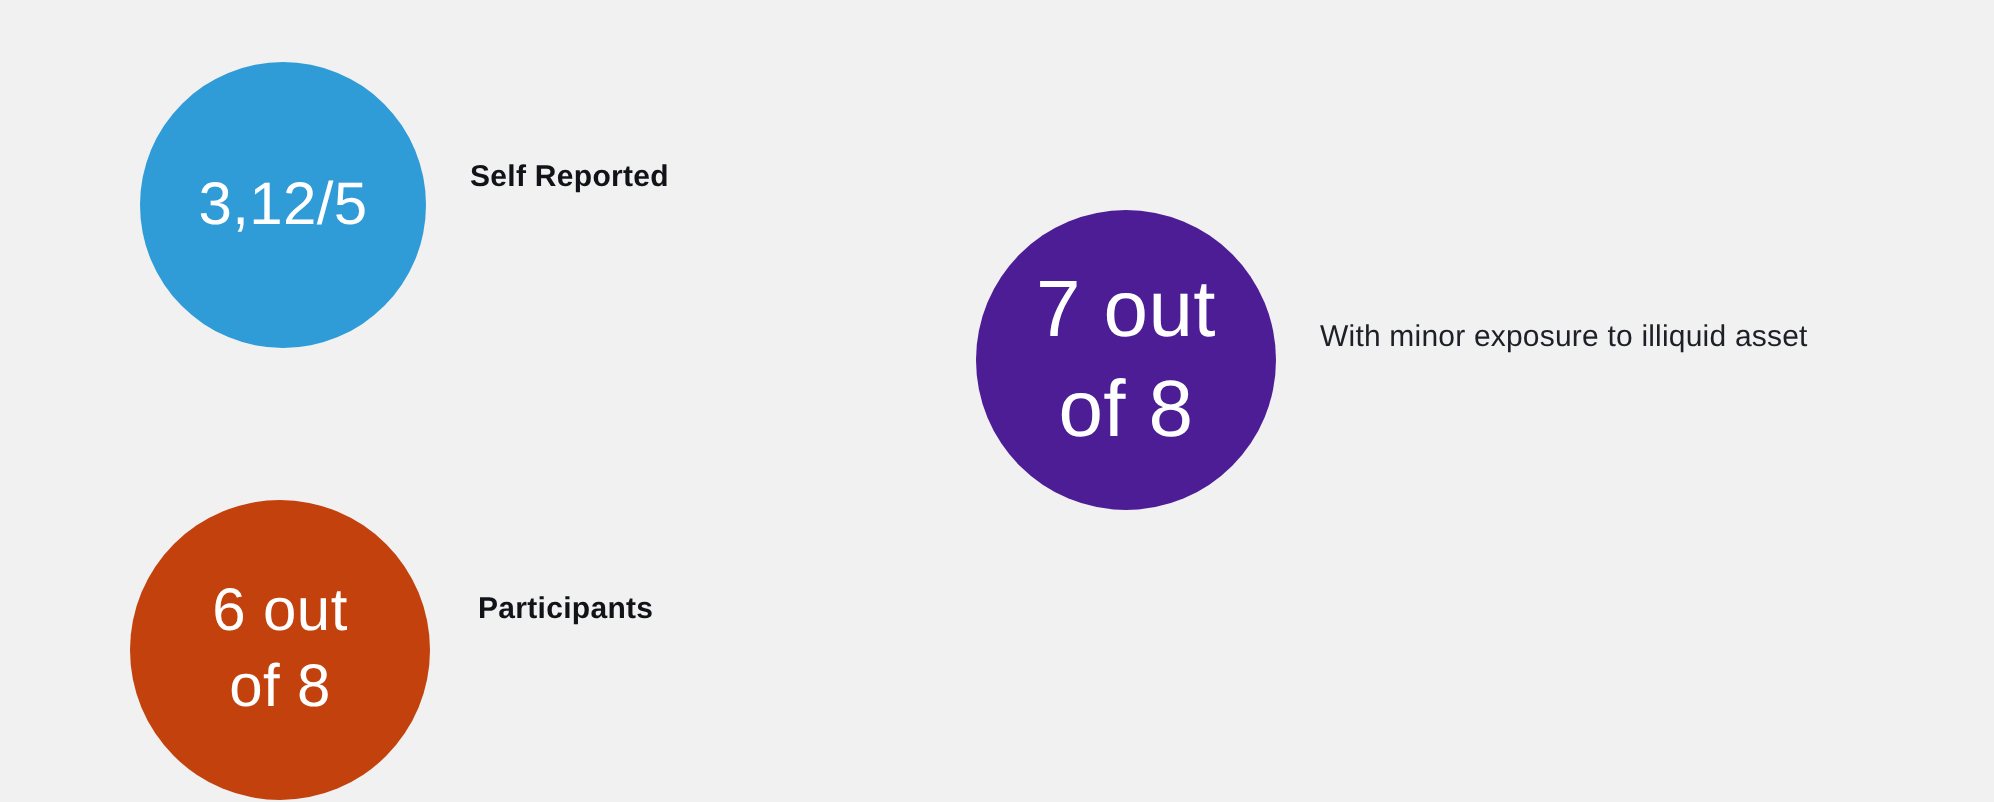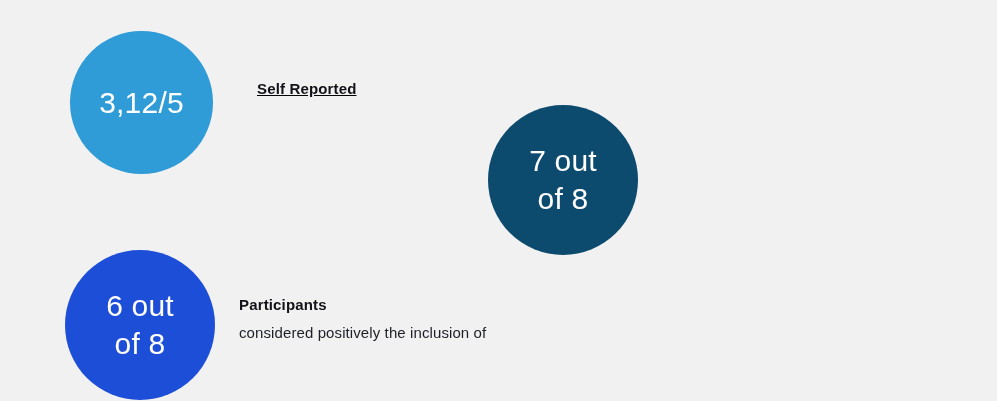--- a/index.html
+++ b/index.html
@@ -63,46 +63,45 @@
   
   #group-diversification .stat-circle {
     left: 70px;
     top: 31px;
     width: 143px;
     height: 143px;
     background: #2f9bd7;
     font-size: 30px;
   }
   #group-diversification .stat-text {
-    left: 257px;
+    left: 235px;
     top: 75px;
-    text-decoration: underline;
   }
 
   
   #group-liquid .stat-circle {
     left: 488px;
     top: 105px;
     width: 150px;
     height: 150px;
-    background: #0c4a6e;
-    font-size: 30px;
+    background: #4c1d95;
+    font-size: 40px;
   }
   #group-liquid .stat-text {
     left: 660px;
     top: 155px;
   }
 
   
   #group-participants .stat-circle {
     left: 65px;
     top: 250px;
     width: 150px;
     height: 150px;
-    background: #1d4ed8;
+    background: #c2410c;
     font-size: 30px;
   }
   #group-participants .stat-text {
     left: 239px;
     top: 291px;
   }
 </style>
 </head>
 <body>
 
@@ -112,25 +111,25 @@
     <div class="stat-circle">3,12/5</div>
     <div class="stat-text">
       <div class="stat-heading">Self Reported</div>
     </div>
   </div>
 
   <div class="stat-group" id="group-liquid">
     <div class="stat-circle">7 out
 of 8</div>
     <div class="stat-text">
+      <div class="stat-body">With minor exposure to illiquid asset</div>
     </div>
   </div>
 
   <div class="stat-group" id="group-participants">
     <div class="stat-circle">6 out
 of 8</div>
     <div class="stat-text">
       <div class="stat-heading">Participants</div>
-      <div class="stat-body">considered positively the inclusion of</div>
     </div>
   </div>
 
 </div>
 
 </body></html>

